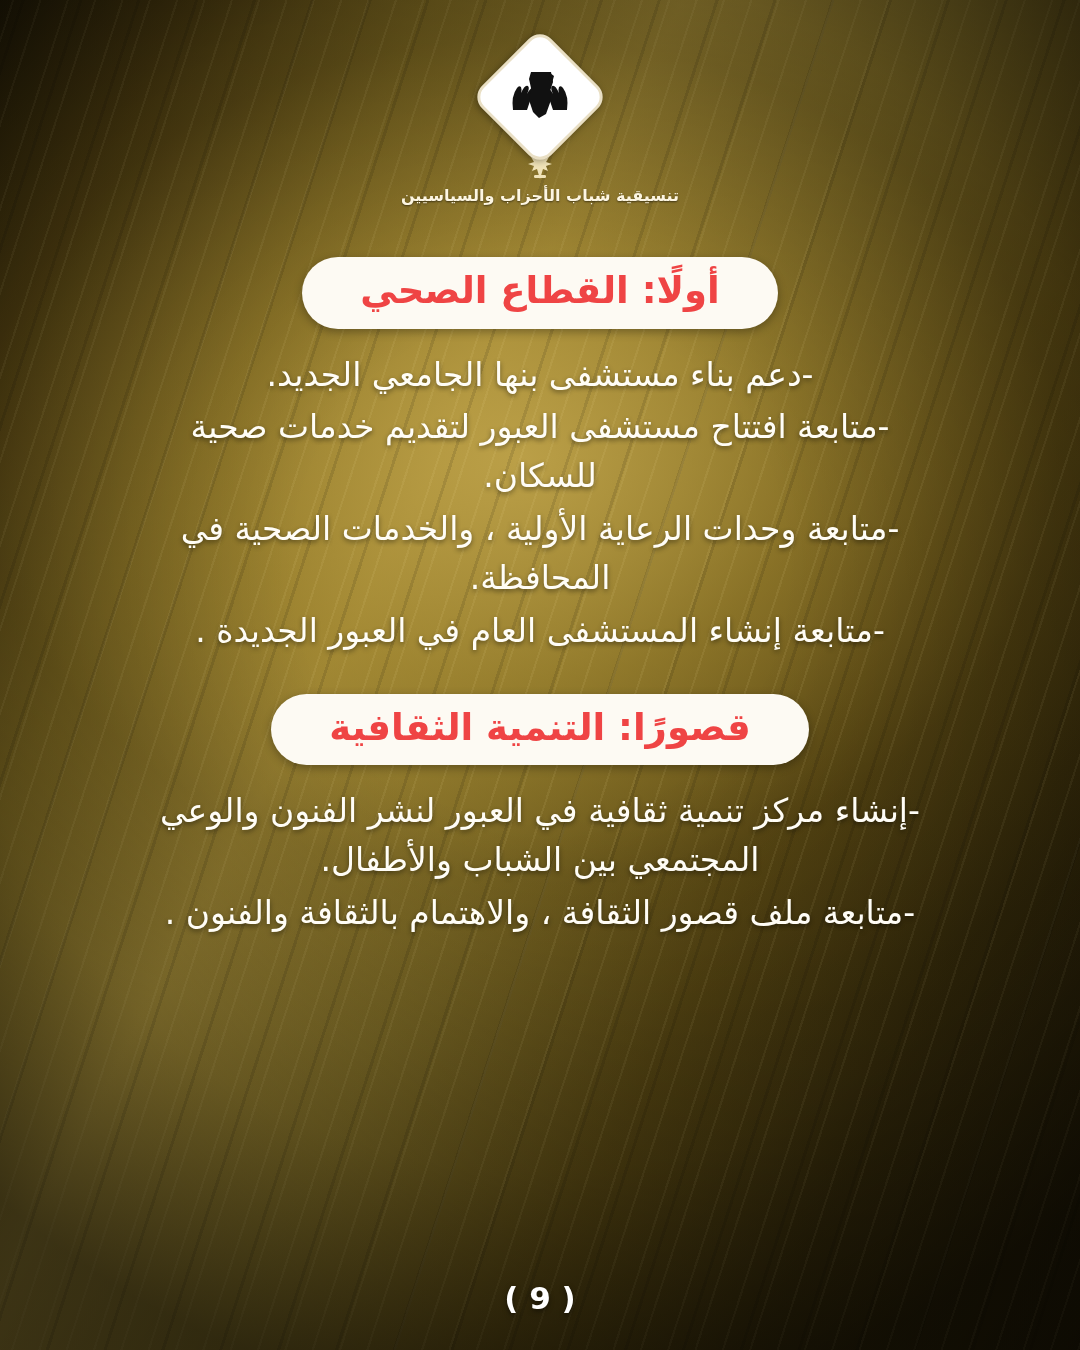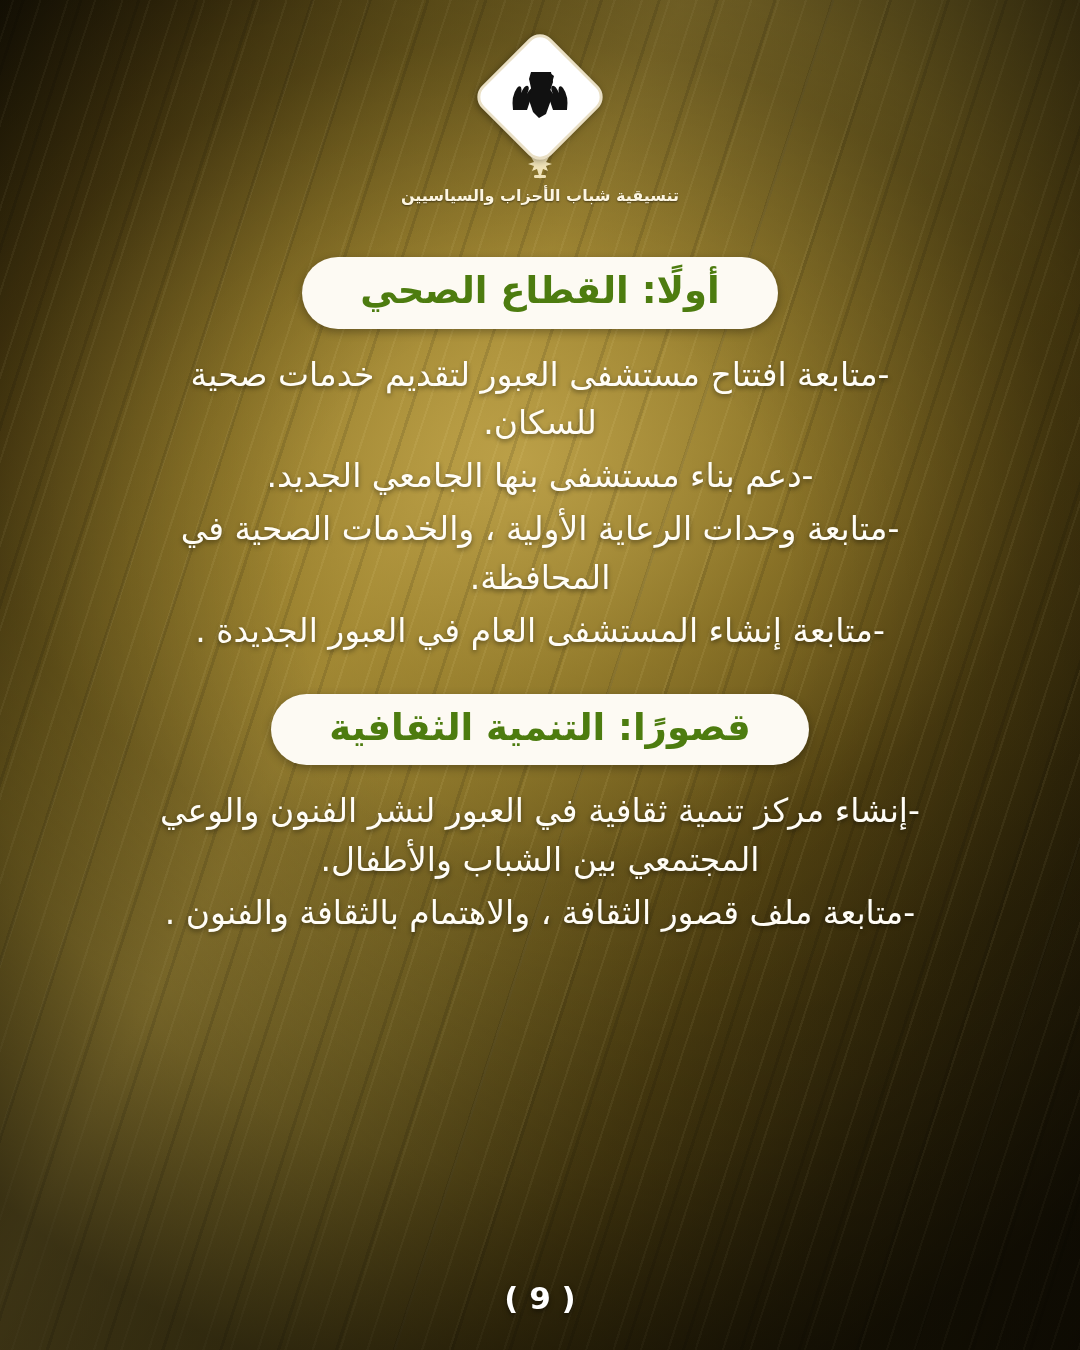--- a/index.html
+++ b/index.html
@@ -109,21 +109,21 @@
     color: #fdf6e2;
     letter-spacing: 0.2px;
     text-align: right;
     white-space: nowrap;
     text-shadow: 0 1px 2px rgba(0,0,0,0.5);
   }
 
   
   .pill {
     background: #fdfaf3;
-    color: #4d7c0f;
+    color: #ef4444;
     border-radius: 40px;
     padding: 13px 58px 16px;
     font-size: 37px;
     font-weight: bold;
     line-height: 1.15;
     text-align: center;
     box-shadow: 0 3px 10px rgba(0,0,0,0.32);
     white-space: nowrap;
   }
 
@@ -186,22 +186,22 @@
         <svg width="34" height="30" viewBox="0 0 34 30" aria-hidden="true">
           <path d="M17 3 l3 4 l6 -2 l-3 5 l6 2 l-6 2 l2 5 l-5 -2 l-3 10 l-3 -10 l-5 2 l2 -5 l-6 -2 l6 -2 l-3 -5 l6 2 z" fill="#f0e3b8"></path>
           <rect x="11" y="23" width="12" height="3" rx="1.2" fill="#f0e3b8"></rect>
         </svg>
       </div>
       <div class="logo-caption">تنسيقية شباب الأحزاب والسياسيين</div>
     </div>
 
     <div class="pill pill-health">أولًا: القطاع الصحي</div>
     <div class="list">
+      <p>-دعم بناء مستشفى بنها الجامعي الجديد.</p>
       <p>-متابعة افتتاح مستشفى العبور  لتقديم خدمات صحية للسكان.</p>
-      <p>-دعم بناء مستشفى بنها الجامعي الجديد.</p>
       <p>-متابعة وحدات الرعاية الأولية ، والخدمات الصحية في المحافظة.</p>
       <p>-متابعة إنشاء المستشفى العام في العبور الجديدة .</p>
     </div>
 
     <div class="pill pill-culture">قصورًا: التنمية الثقافية</div>
     <div class="list">
       <p>-إنشاء مركز تنمية ثقافية في العبور لنشر الفنون والوعي المجتمعي بين الشباب والأطفال.</p>
       <p>-متابعة ملف قصور الثقافة ، والاهتمام بالثقافة والفنون .</p>
     </div>
 

